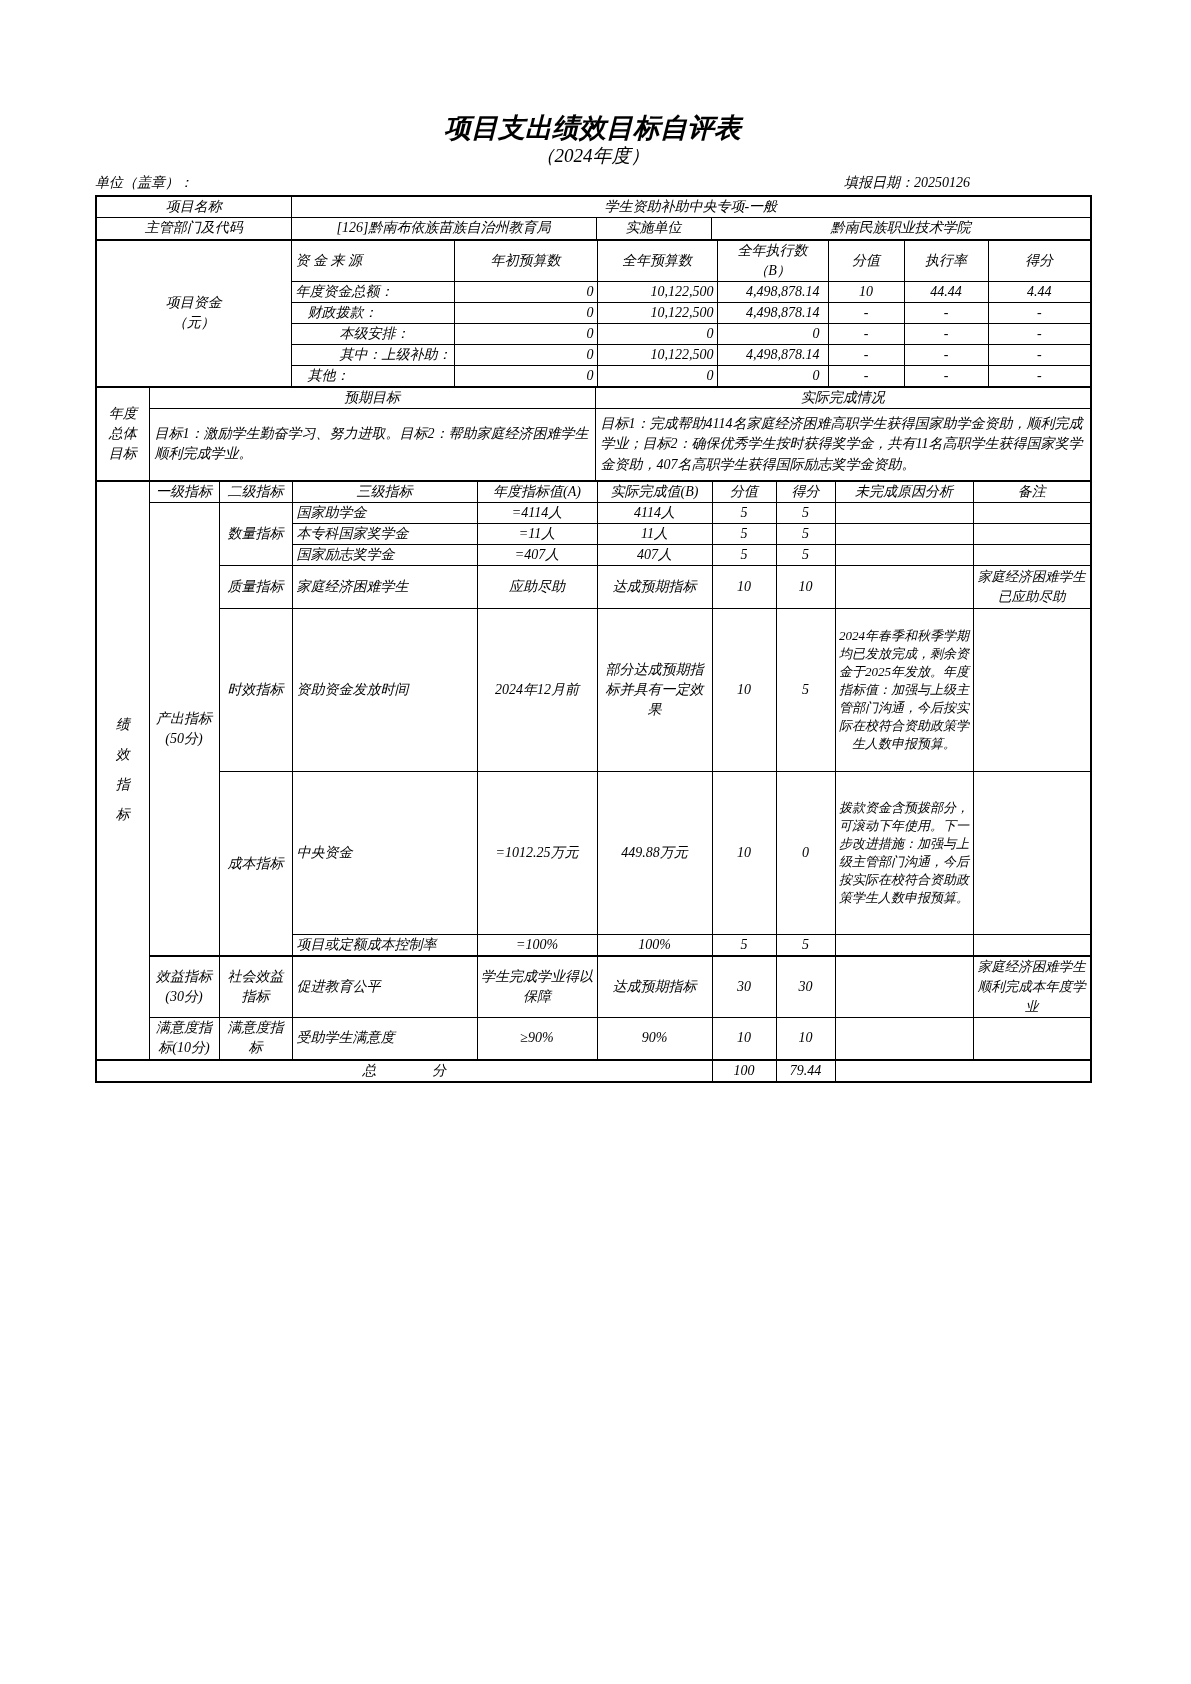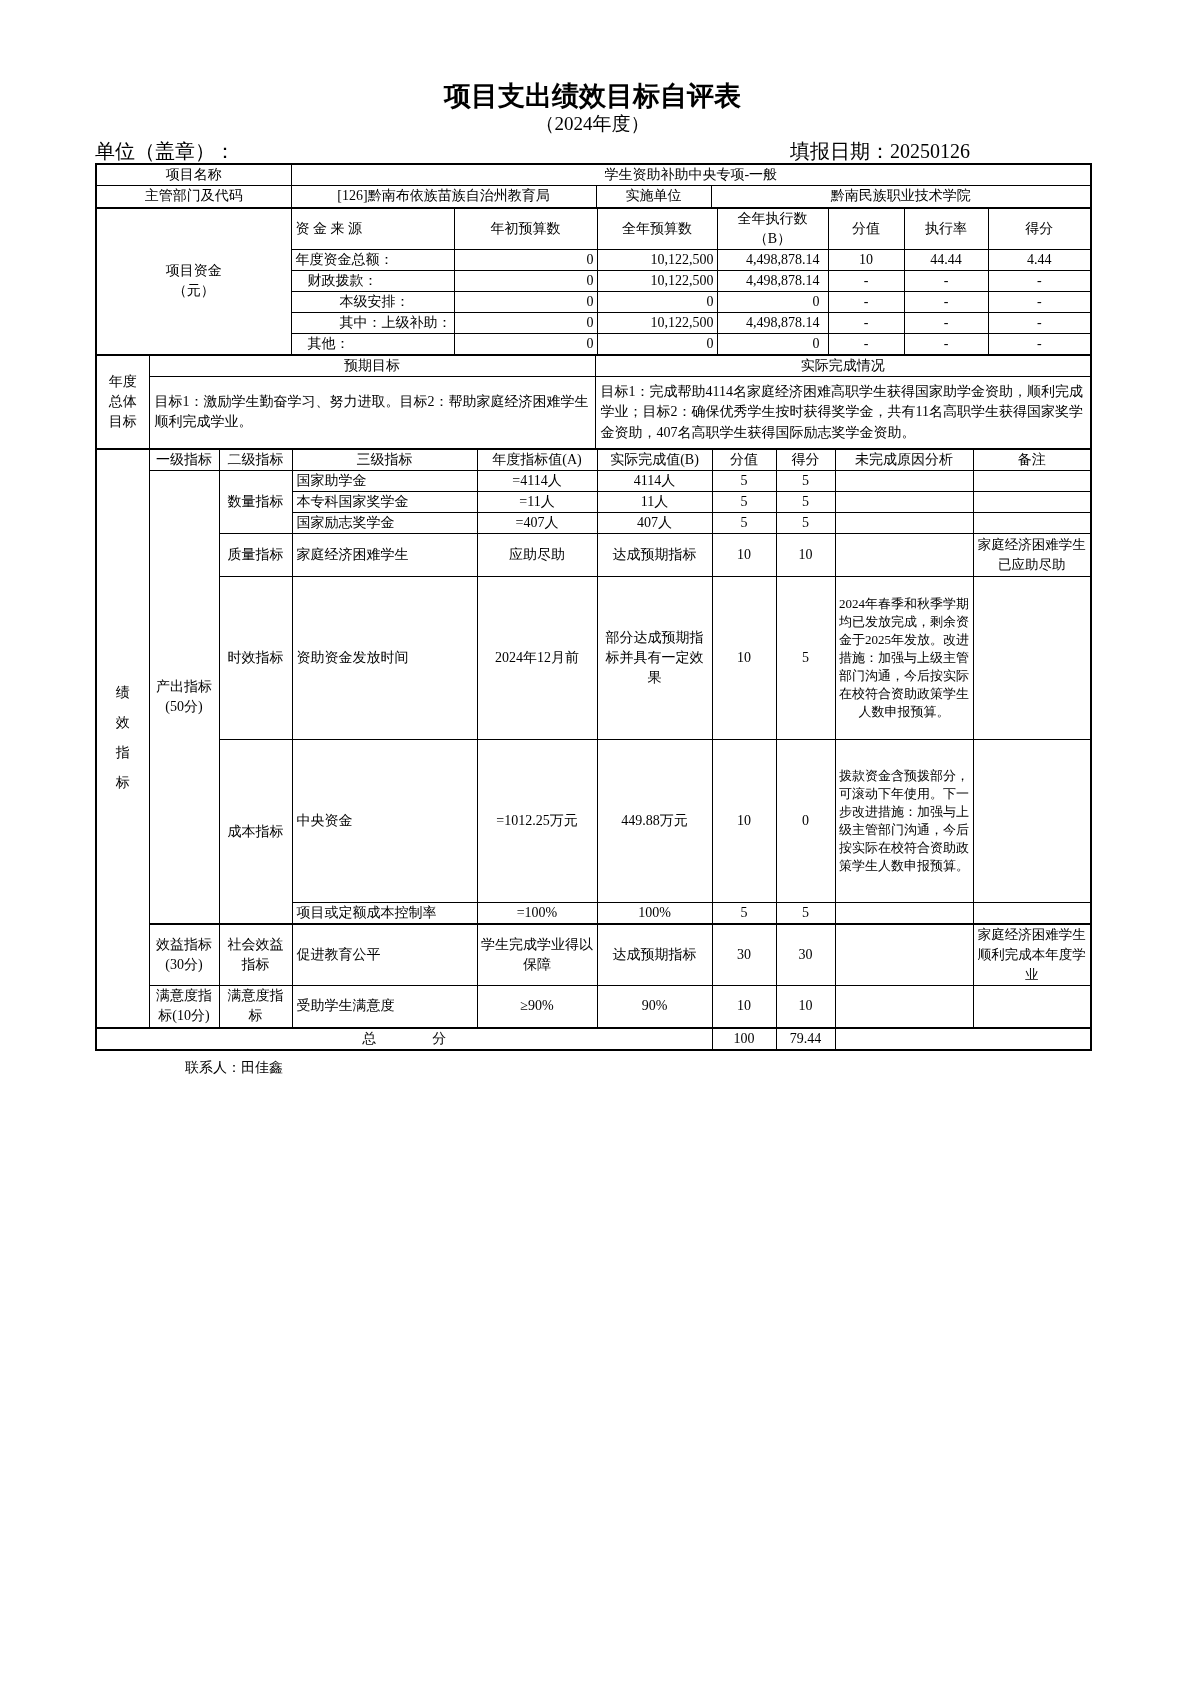--- a/index.html
+++ b/index.html
@@ -1,21 +1,21 @@
 <!DOCTYPE html>
 <html><head>
 <meta charset="utf-8">
 <style>
   html,body{margin:0;padding:0;background:#ffffff;}
   .page{position:relative;width:1191px;height:1684px;background:#ffffff;
         font-family:"Liberation Serif","DejaVu Serif",serif;color:#000;}
-  .content{padding-top:80px;}
+  .content{padding-top:112px;font-style:italic;}
   .title{width:995px;margin:0 auto 0 95px;text-align:center;font-size:27px;font-weight:bold;line-height:32px;}
   .subtitle{width:995px;margin:4px auto 0 95px;text-align:center;font-size:19px;line-height:16px;}
-  .meta-row{width:995px;margin:10px 0 3px 95px;display:flex;justify-content:space-between;font-size:20px;line-height:18px;}
+  .meta-row{width:995px;margin:10px 0 3px 95px;display:flex;justify-content:space-between;font-size:14px;line-height:18px;}
   .meta-row .right{margin-right:120px;}
   table{border-collapse:collapse;table-layout:fixed;width:995px;margin-left:95px;border:2px solid #000;}
   table+table{margin-top:-2px;}
   td{border:1px solid #000;padding:0 2px;font-size:14px;line-height:20px;vertical-align:middle;overflow:hidden;}
   .ctr{text-align:center;}
   .lft{text-align:left;padding-left:4px;}
   .num{text-align:right;padding-right:3px;}
   .numw{text-align:right;padding-right:8px;}
   .ind1{padding-left:16px;}
   .ind2{padding-left:48px;margin-left:24px;}
@@ -220,21 +220,21 @@
         <td class="reason"></td>
         <td class="note">家庭经济困难学生已应助尽助</td>
       </tr>
       <tr style="height:163px">
         <td class="ctr">时效指标</td>
         <td class="lft">资助资金发放时间</td>
         <td class="ctr">2024年12月前</td>
         <td class="ctr">部分达成预期指标并具有一定效果</td>
         <td class="ctr">10</td>
         <td class="ctr">5</td>
-        <td class="reason">2024年春季和秋季学期均已发放完成，剩余资金于2025年发放。改进措施：加强与上级主管部门沟通，今后按实际在校符合资助政策学生人数申报预算。</td>
+        <td class="reason">2024年春季和秋季学期均已发放完成，剩余资金于2025年发放。年度指标值：加强与上级主管部门沟通，今后按实际在校符合资助政策学生人数申报预算。</td>
         <td class="note"></td>
       </tr>
       <tr style="height:163px">
         <td rowspan="2" class="ctr">成本指标</td>
         <td class="lft">中央资金</td>
         <td class="ctr">=1012.25万元</td>
         <td class="ctr">449.88万元</td>
         <td class="ctr">10</td>
         <td class="ctr">0</td>
         <td class="reason">拨款资金含预拨部分，可滚动下年使用。下一步改进措施：加强与上级主管部门沟通，今后按实际在校符合资助政策学生人数申报预算。</td>
@@ -285,15 +285,14 @@
           <tr style="height:21px">
         <td class="ctr">总　　　　分</td>
         <td class="ctr">100</td>
         <td class="ctr">79.44</td>
         <td></td>
       </tr>
     </tbody>
       </table>
 
 
-    <div class="contact">联系人：田佳鑫</div>
   </div>
 </div>
 
 </body></html>

